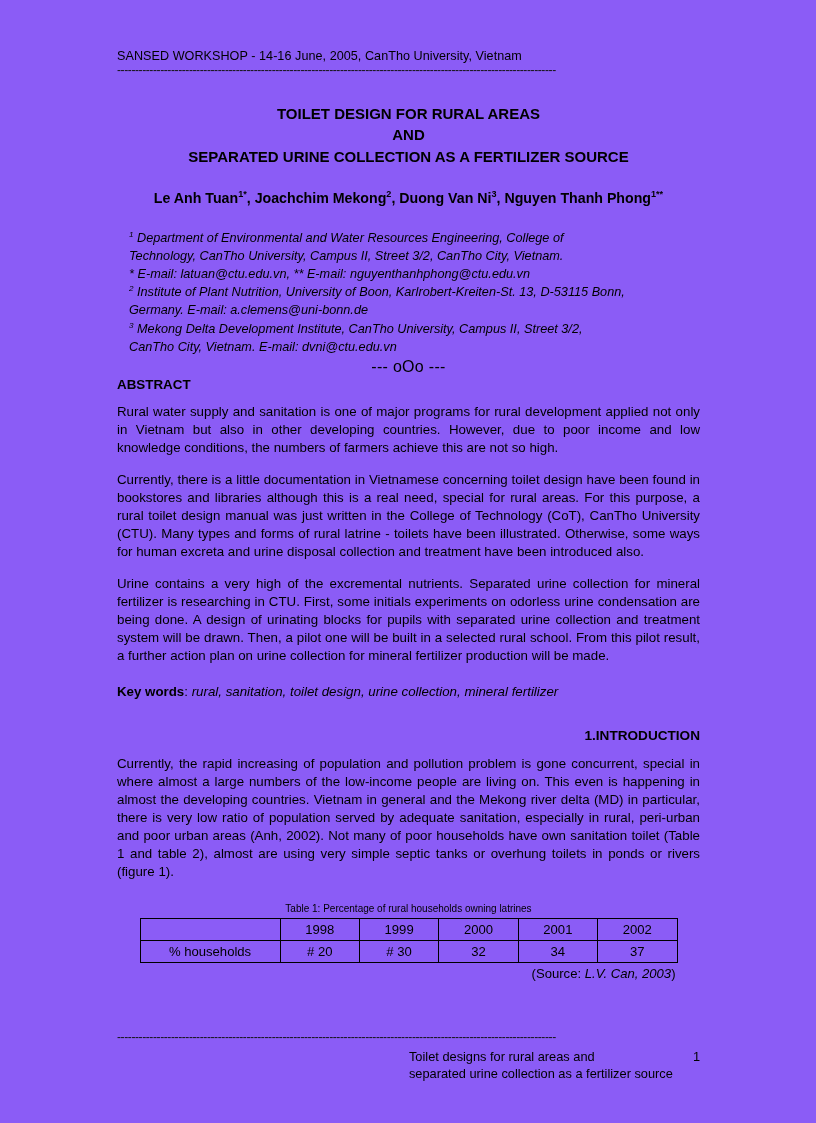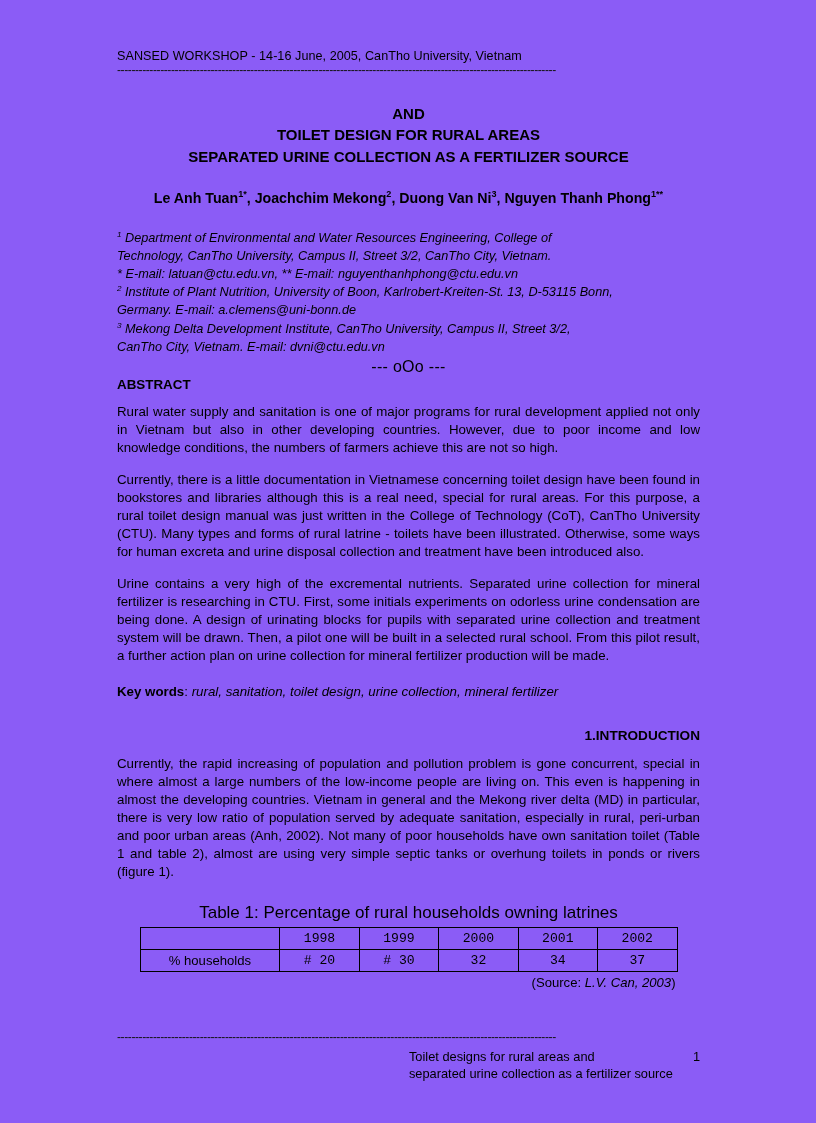--- a/index.html
+++ b/index.html
@@ -68,21 +68,21 @@
     line-height: 0;
   }
 
   
   .affiliations {
     font-style: italic;
     font-size: 12.7px;
     line-height: 1.42;
     margin-top: 22px;
   }
-  .affiliations .aff-line { display: block; }
+  .affiliations .aff-line { display: block; margin-left: 12px; }
 
   .oOo {
     text-align: center;
     font-size: 16px;
     margin-top: 2px;
     letter-spacing: 0.3px;
   }
 
   
   h2.section-head {
@@ -116,39 +116,39 @@
     margin-top: 18px;
   }
   .keywords b { font-weight: bold; text-align: right; }
   .keywords i { }
 
   .intro-wrap { margin-top: 26px; }
 
   
   .table-caption {
     text-align: center;
-    font-size: 17px;
+    font-size: 10px;
     margin-top: 22px;
     margin-bottom: 4px;
   }
   table.data {
     border-collapse: collapse;
     margin: 0 auto;
     width: 538px;
     font-size: 13.1px;
   }
   table.data td {
     border: 1px solid #000;
     text-align: center;
     height: 21px;
     padding: 0 2px;
     line-height: 19px;
   }
   table.data td.rowlabel { width: 142px; }
-  table.data td.yr { width: 79px; font-family: Liberation Mono, monospace; }
+  table.data td.yr { width: 79px; }
   .source-line {
     text-align: right;
     font-size: 13.1px;
     margin-top: 3px;
     width: 538px;
     margin-left: auto;
     margin-right: auto;
     padding-right: 2px;
     box-sizing: border-box;
   }
@@ -177,22 +177,22 @@
 <body>
 
 <div class="page">
 
   <div class="content">
 
     <div class="running-head">SANSED WORKSHOP - 14-16 June, 2005, CanTho University, Vietnam</div>
     <div class="rule-wrap">--------------------------------------------------------------------------------------------------------------------------</div>
 
     <div class="title-block">
+      <span class="tline">TOILET DESIGN FOR RURAL AREAS</span>
       <span class="tline">AND</span>
-      <span class="tline">TOILET DESIGN FOR RURAL AREAS</span>
       <span class="tline">SEPARATED URINE COLLECTION AS A FERTILIZER SOURCE</span>
     </div>
 
     <div class="authors"><span>Le Anh Tuan</span><sup>1*</sup><span>, </span><span>Joachchim Mekong</span><sup>2</sup><span>, </span><span>Duong Van Ni</span><sup>3</sup><span>, </span><span>Nguyen Thanh Phong</span><sup>1**</sup></div>
 
     <div class="affiliations">
       <span class="aff-line"><sup>1</sup><span> Department of Environmental and Water Resources Engineering, College of</span></span>
       <span class="aff-line">Technology, CanTho University, Campus II, Street 3/2, CanTho City, Vietnam.</span>
       <span class="aff-line">* E-mail: latuan@ctu.edu.vn, ** E-mail: nguyenthanhphong@ctu.edu.vn</span>
       <span class="aff-line"><sup>2</sup><span> Institute of Plant Nutrition, University of Boon, Karlrobert-Kreiten-St. 13, D-53115 Bonn,</span></span>

